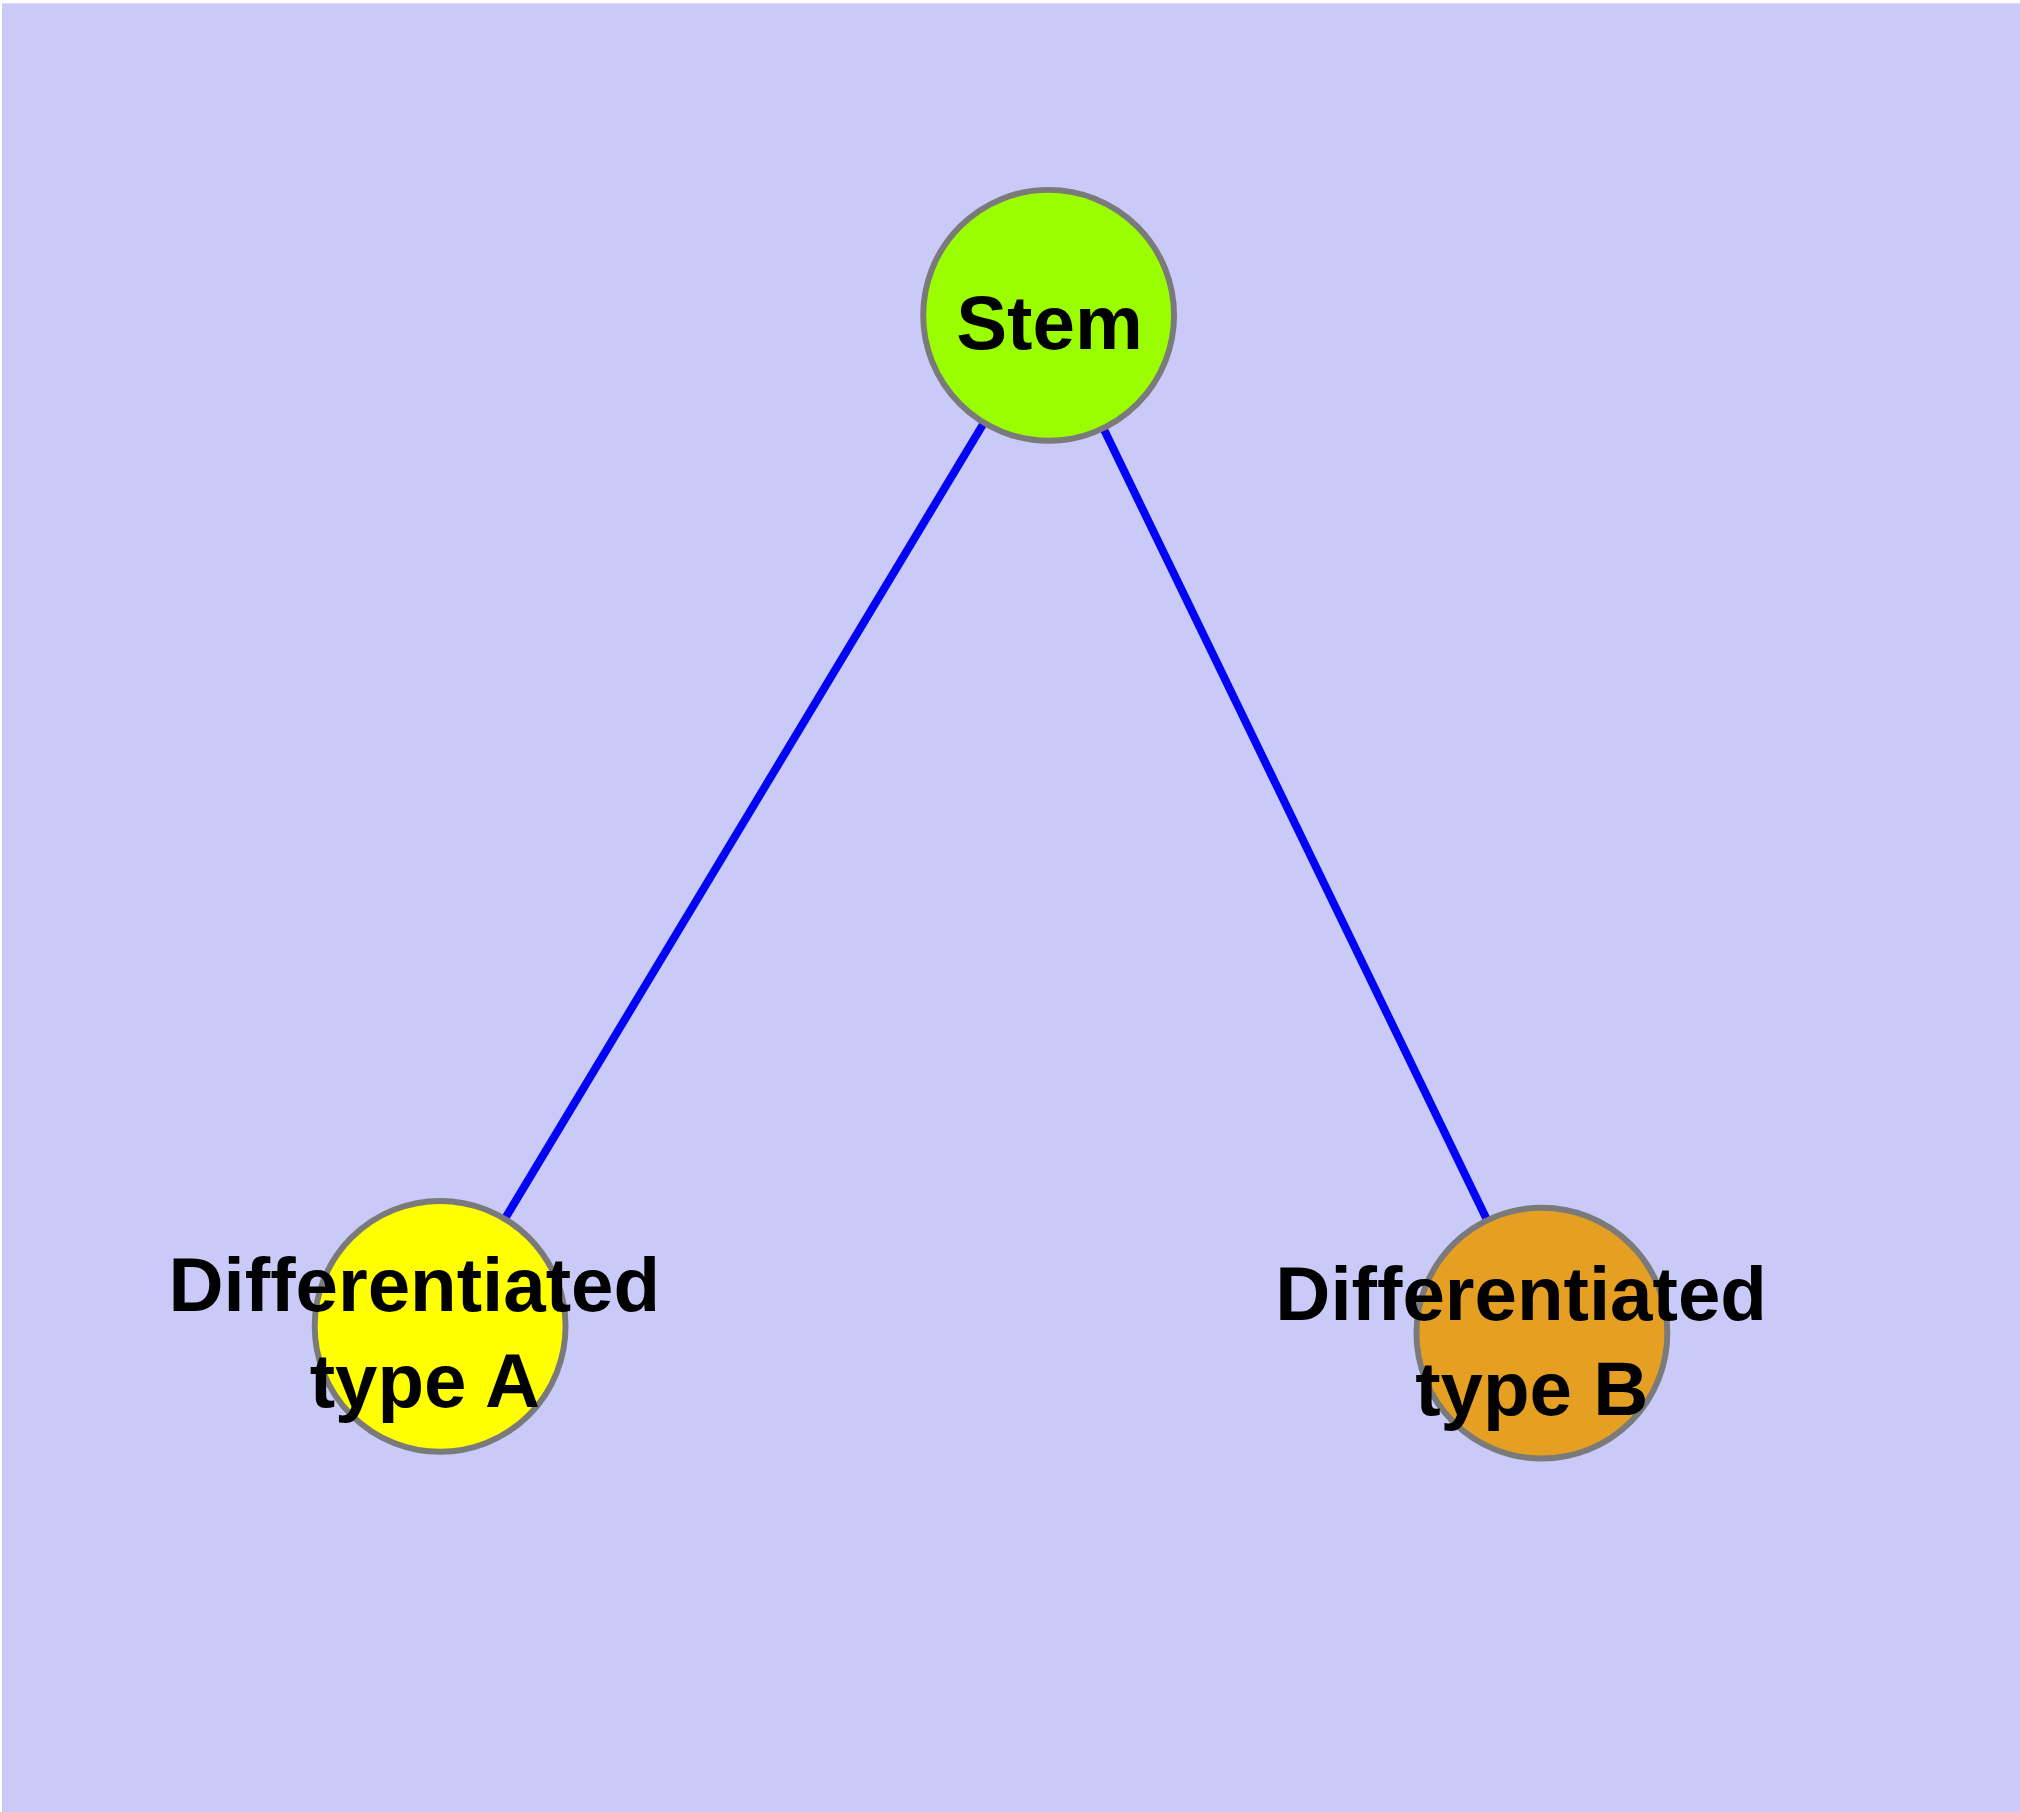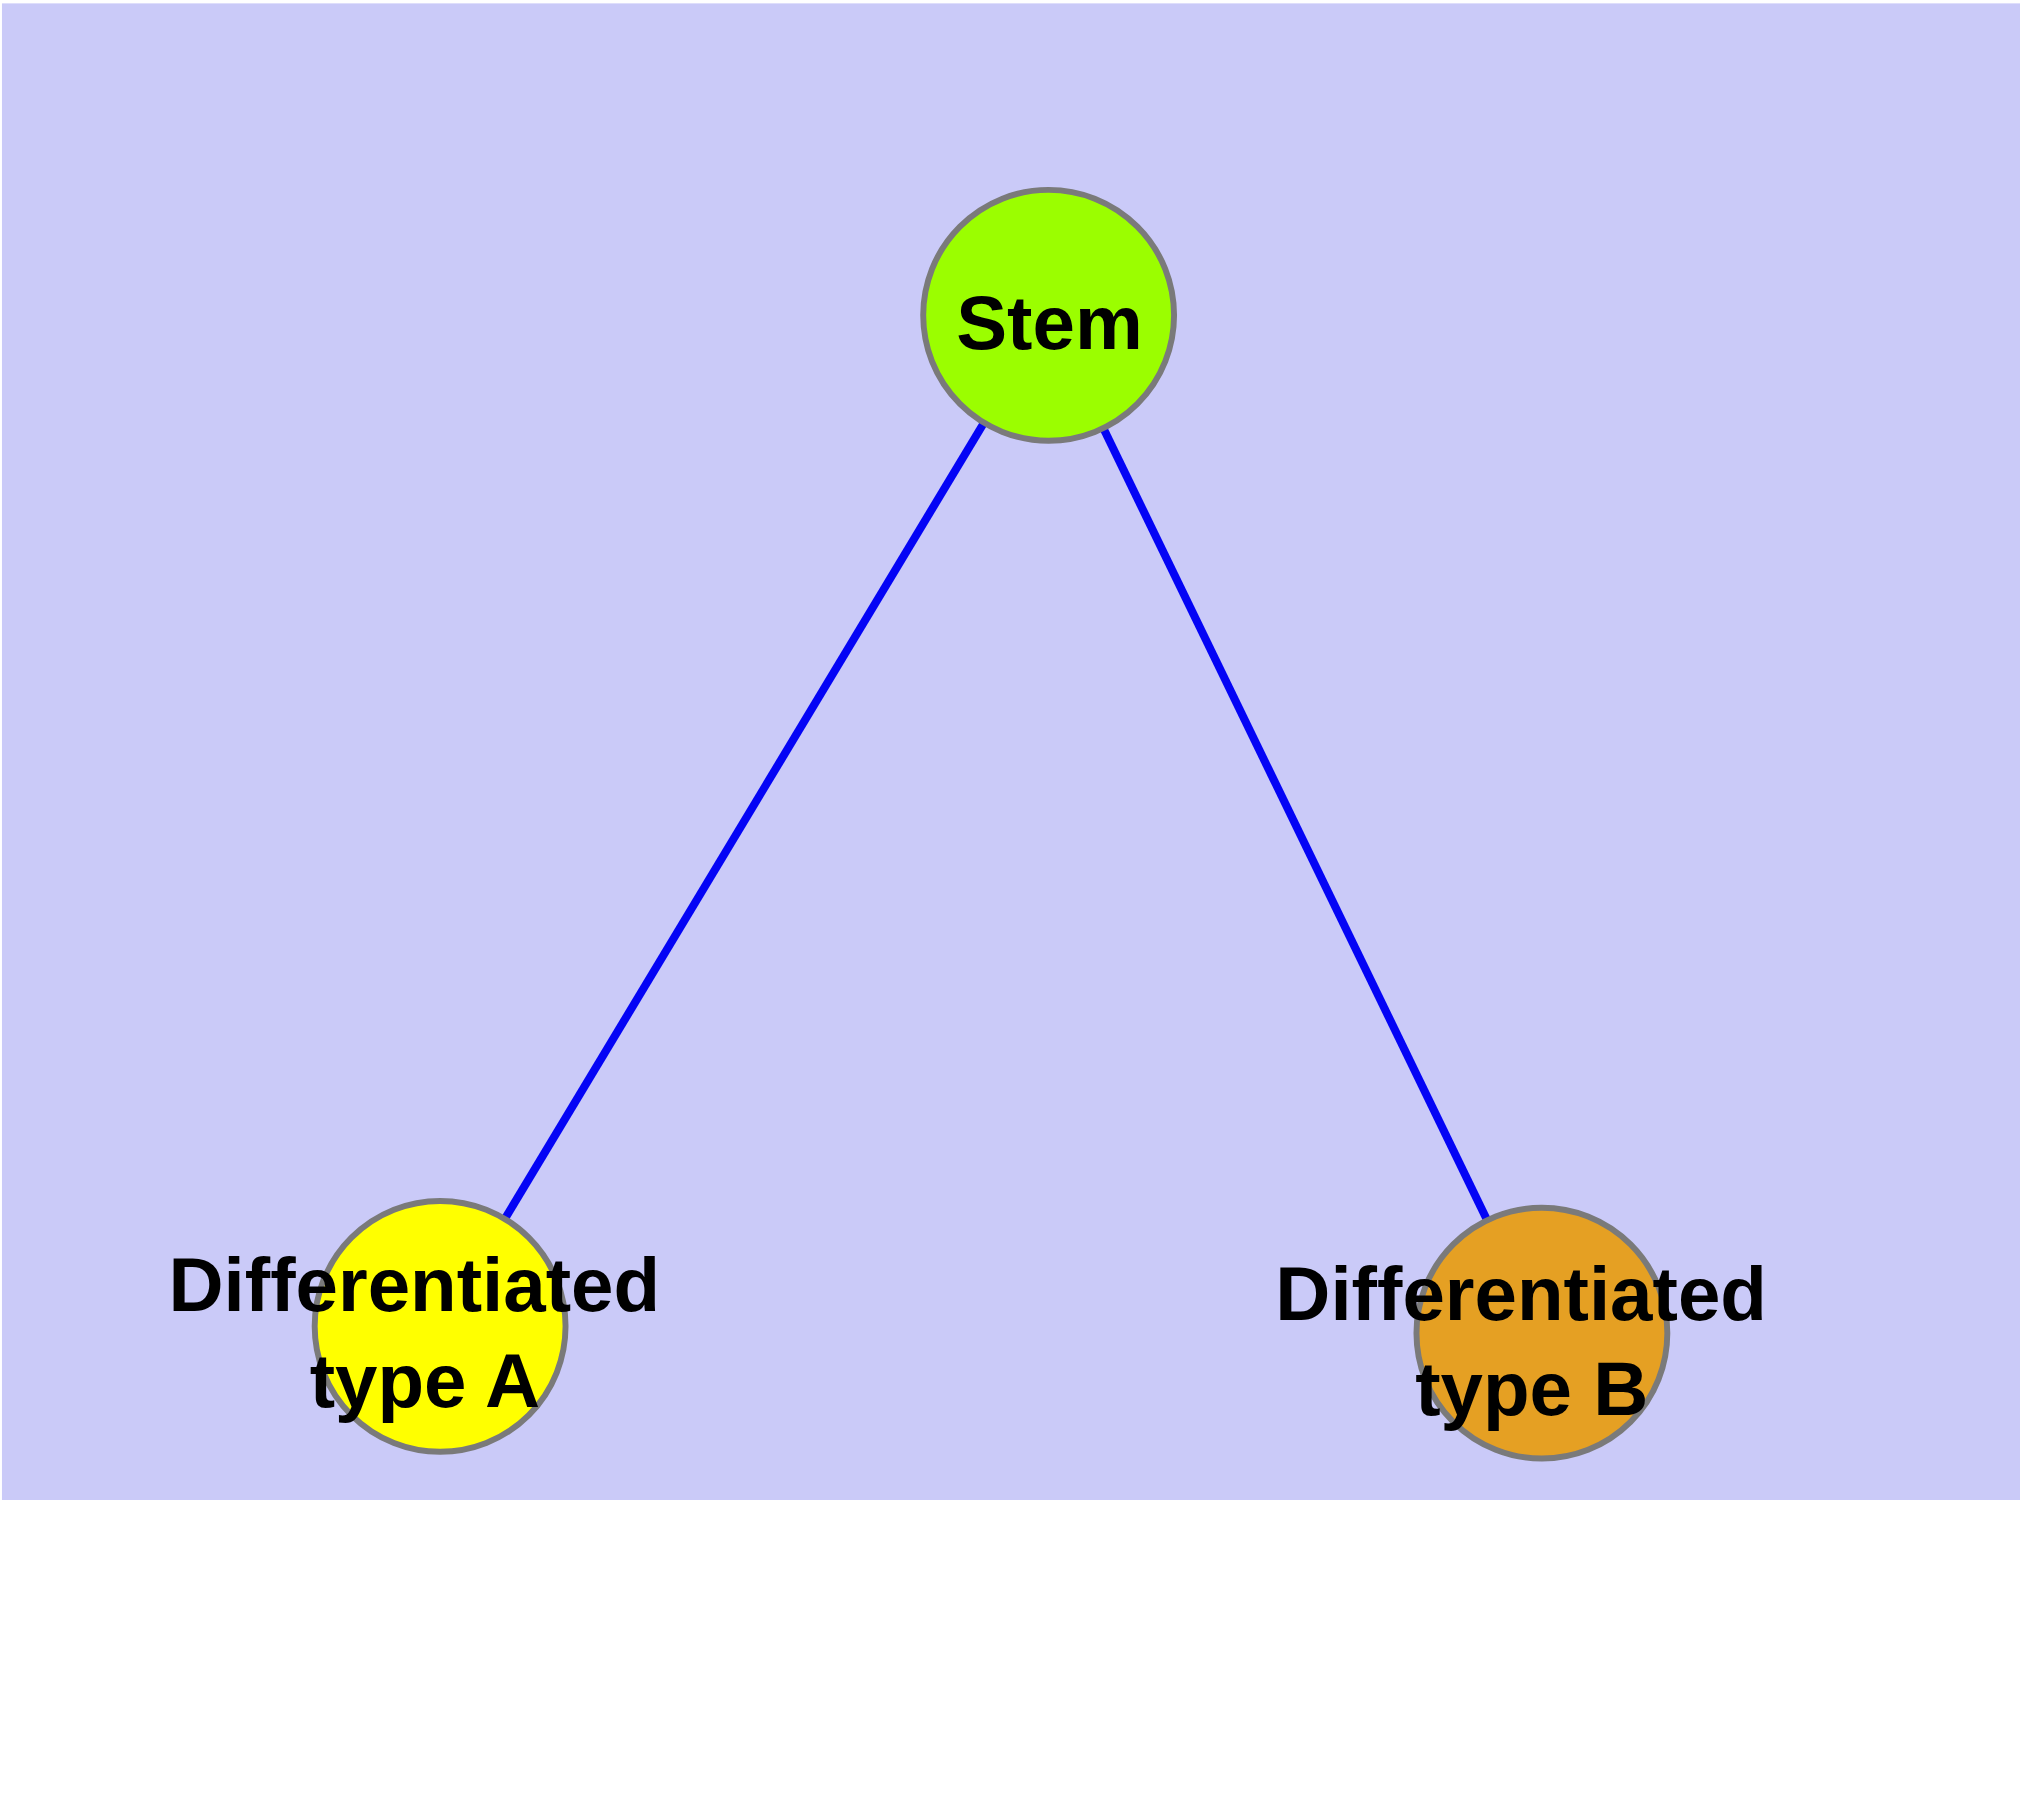--- a/index.html
+++ b/index.html
@@ -3,21 +3,21 @@
 <meta charset="utf-8">
 <style>
   html, body {
     margin: 0;
     padding: 0;
     background: #ffffff;
   }
   .stage {
     position: relative;
     width: 2021px;
-    height: 1500px;
+    height: 1812px;
     background: #ffffff; 
     overflow: hidden;
   }
   svg.graph {
     display: block;
     width: 2021px;
     height: 1812px;
   }
   .edge {
     stroke: var(--edge-color, #0404f5);

